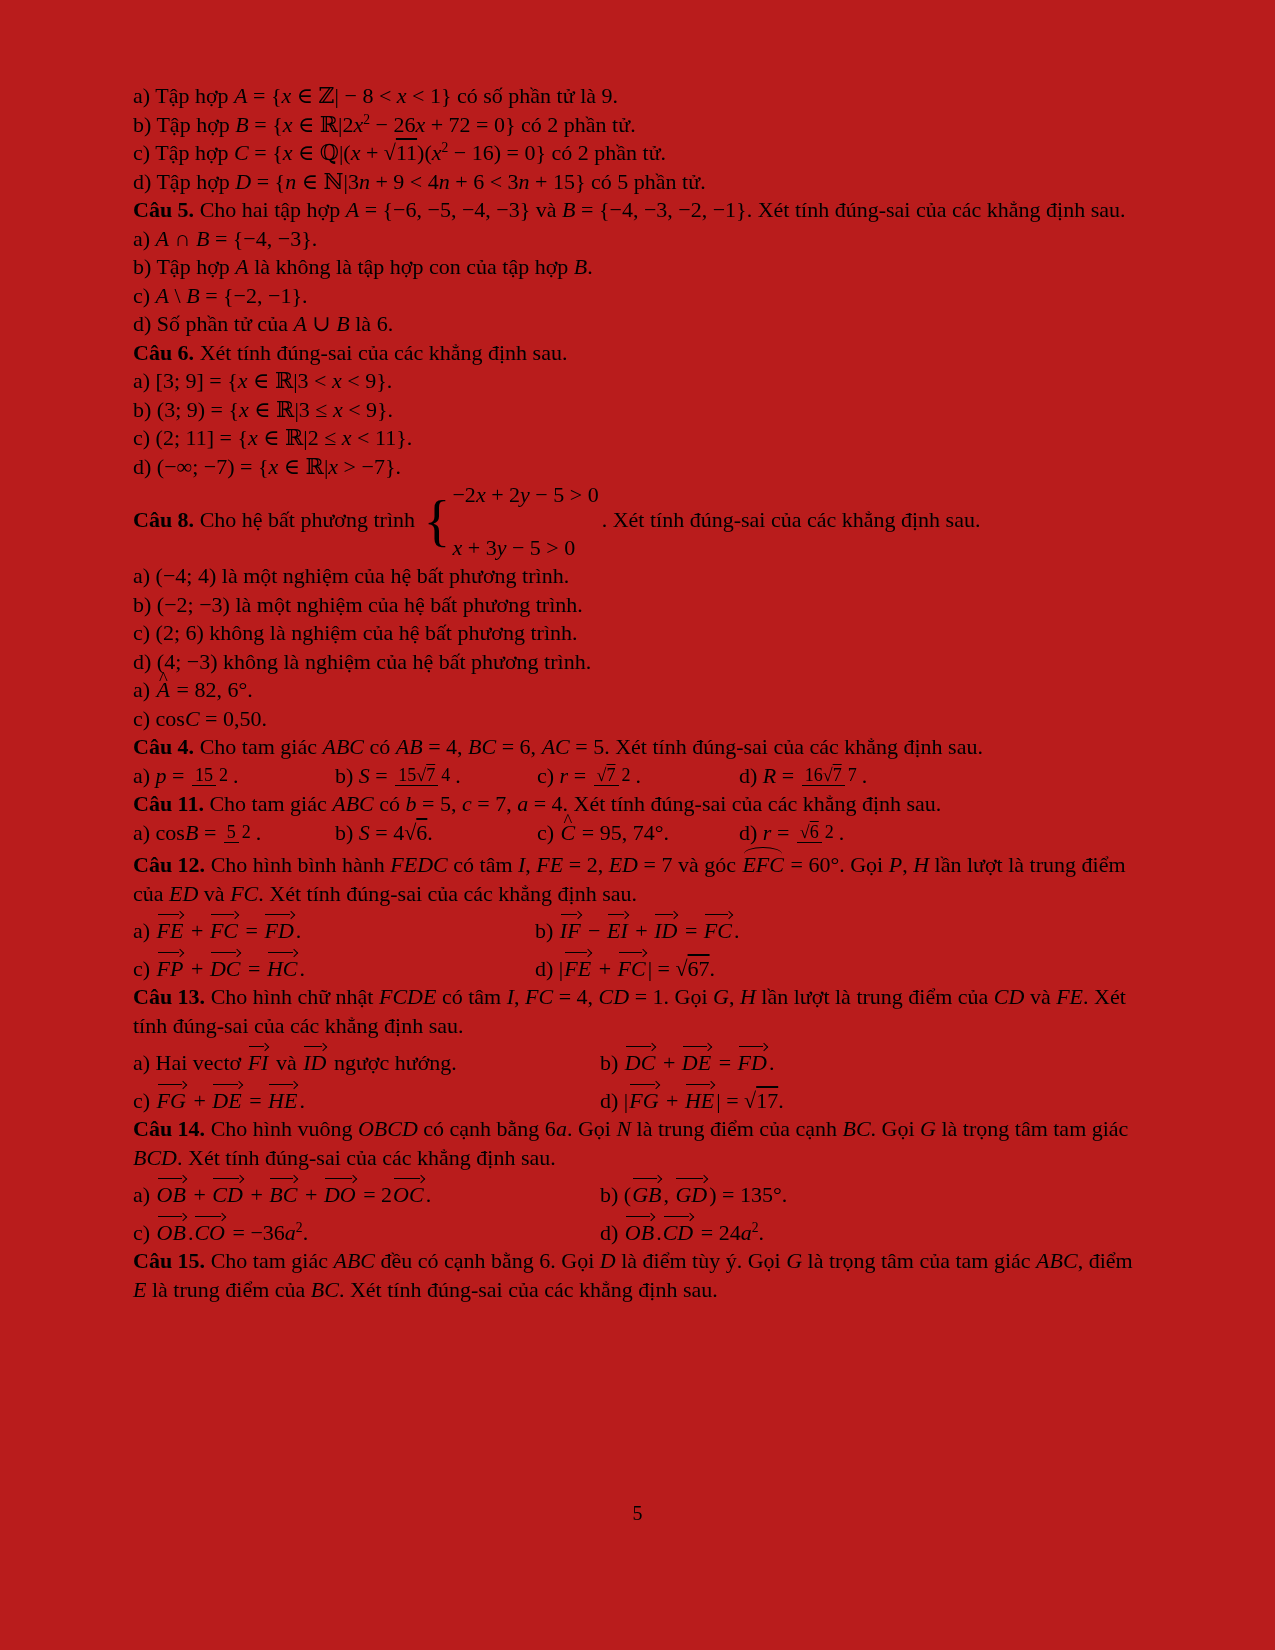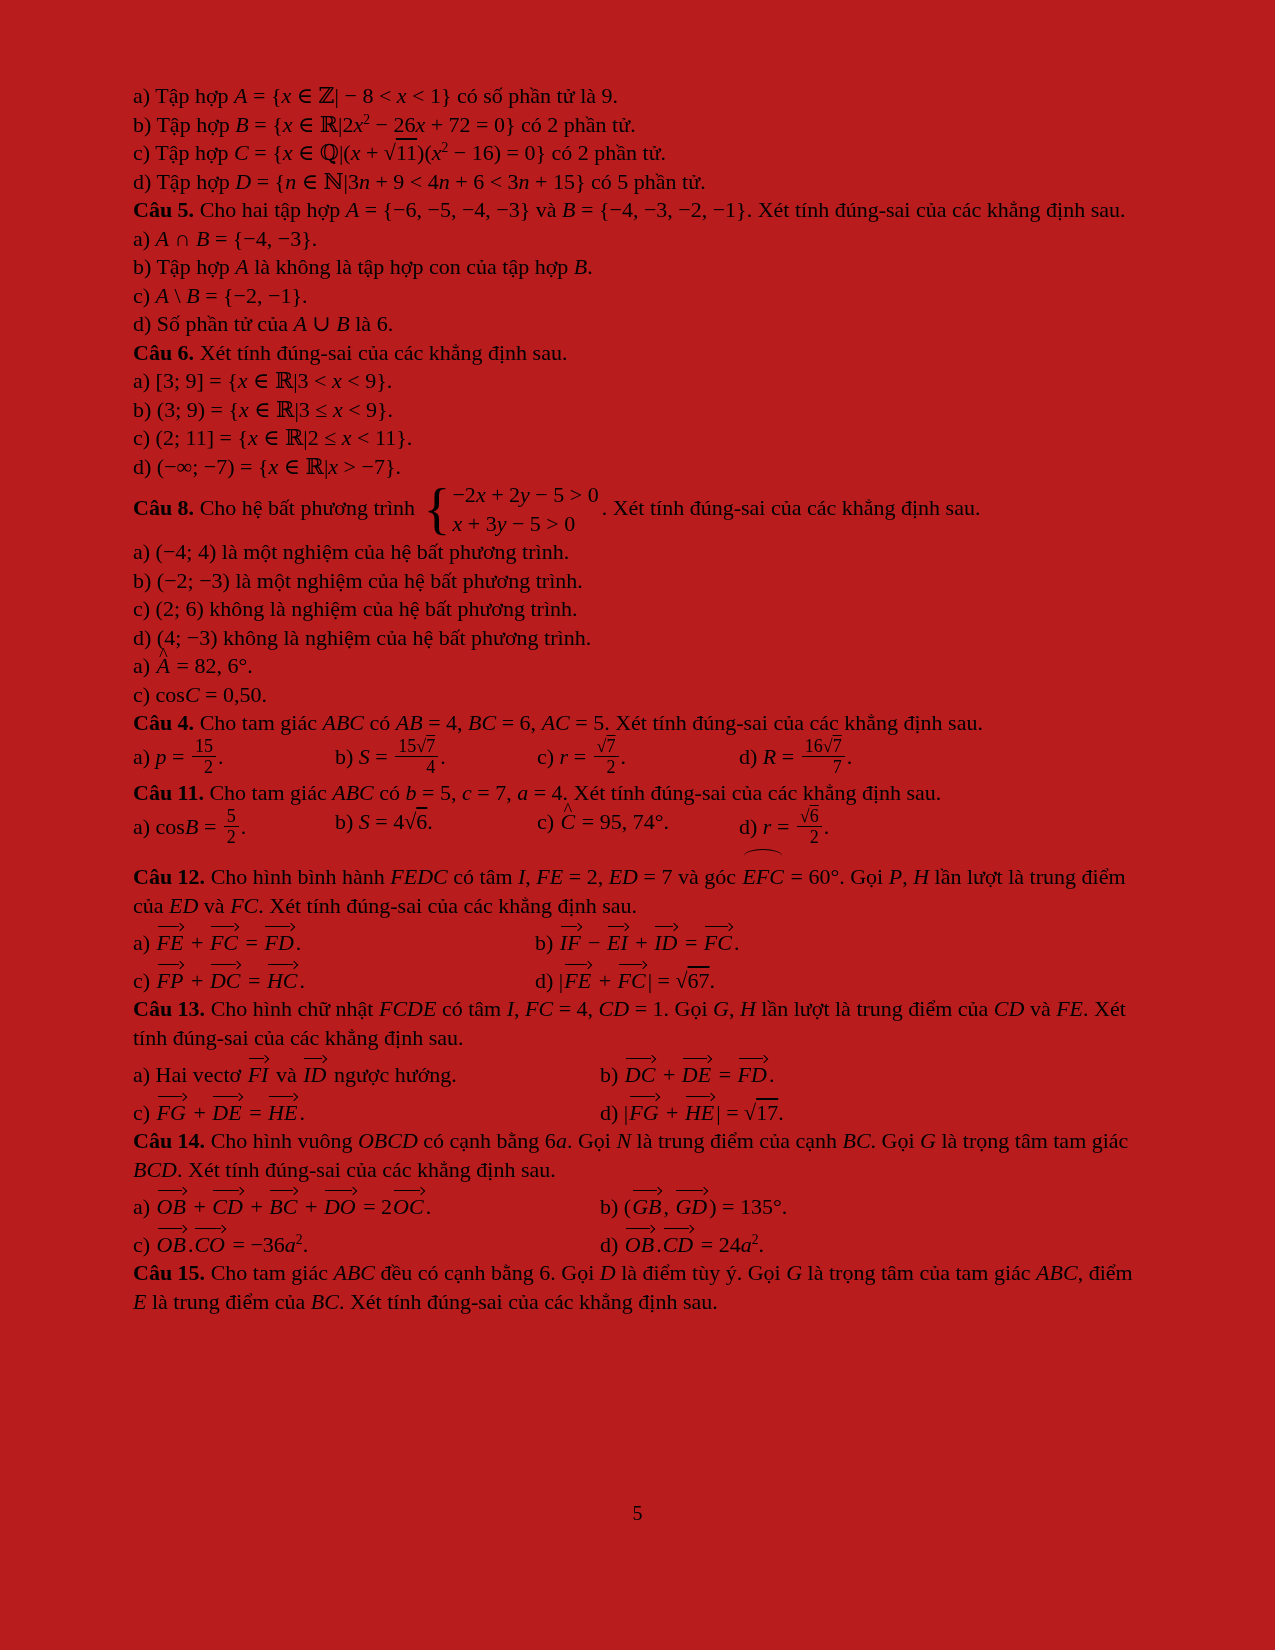--- a/index.html
+++ b/index.html
@@ -22,23 +22,23 @@
   p.line { margin: 0; line-height: 28.5px; text-align: left; }
   p.line.vr { padding-top: 5px; }
   i { font-style: italic; }
   b { font-weight: bold; }
   sup { font-size: 0.62em; line-height: 0; vertical-align: super; }
   .ol { text-decoration: overline; }
 
   
   .frac {
     display: inline-flex;
-    flex-direction: column;
+    flex-direction: row;
     vertical-align: middle;
-    text-align: right;
+    text-align: left;
     font-size: 0.82em;
     line-height: 1.12;
     margin: 0 2px;
     position: relative;
     top: -2px;
   }
   .frac .num { border-bottom: 1.3px solid #000; padding: 0 3px; }
   .frac .den { padding: 0 3px; }
 
   
@@ -79,36 +79,36 @@
     transform: translateX(-50%);
     font-style: normal;
     font-size: 0.85em;
   }
 
   
   .warc {
     position: relative;
     display: inline-block;
     font-style: italic;
-    padding-top: 14px;
+    padding-top: 4px;
     margin: 0 1px;
   }
   .warc::before {
     content: "";
     position: absolute;
     top: 0; left: 2px; right: 2px;
     height: 6px;
     border-top: 1.6px solid #000;
     border-radius: 50% 50% 0 0 / 100% 100% 0 0;
   }
 
   
   .sys { display: inline-flex; align-items: center; vertical-align: middle; margin: 0 3px; }
   .sbrace { font-size: 56px; line-height: 0.9; font-weight: 400; }
-  .srows { display: inline-flex; flex-direction: column; line-height: 1.3; text-align: left; padding-left: 2px; }
+  .srows { display: inline-flex; flex-direction: column; line-height: 1.3; text-align: left; padding-left: 2px; gap: 24px; }
 
   
   .cols .cell { display: inline-block; vertical-align: top; }
   .cols-202 .cell:nth-child(1),
   .cols-202 .cell:nth-child(2),
   .cols-202 .cell:nth-child(3) { width: 202px; }
   .cols-402 .cell:first-child { width: 402px; }
   .cols-467 .cell:first-child { width: 467px; }
 
   .footer {

